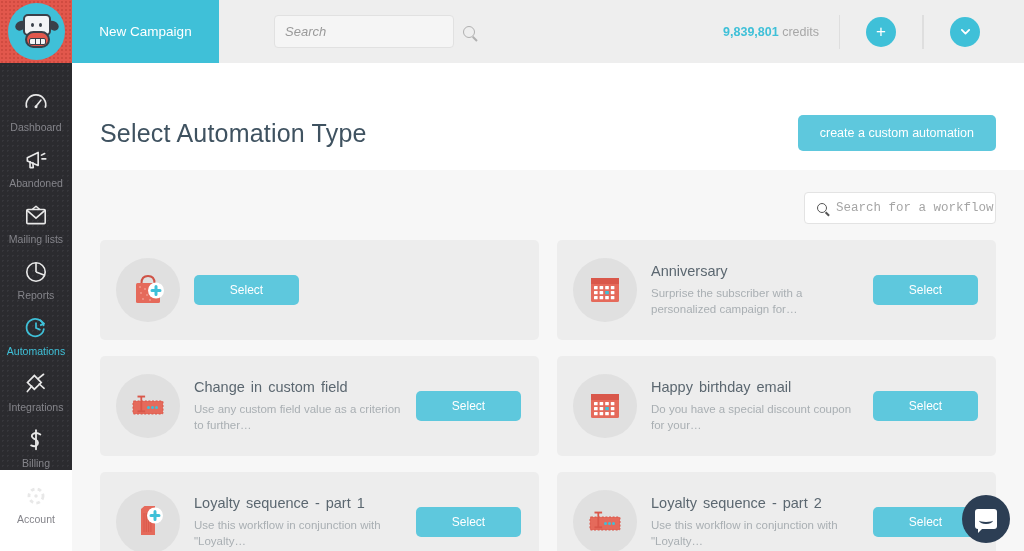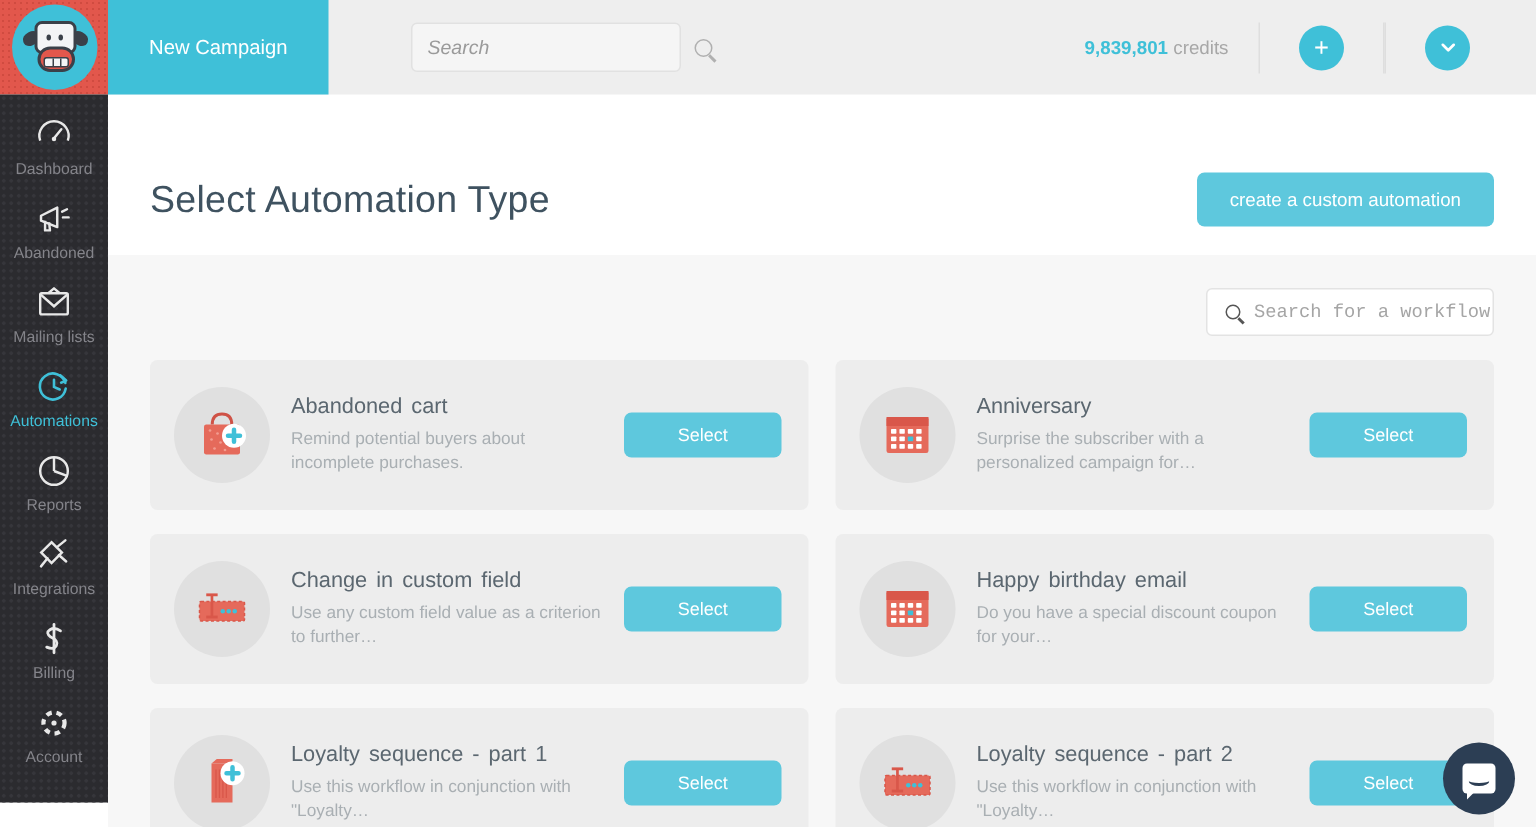--- a/index.html
+++ b/index.html
@@ -110,25 +110,25 @@
     width: 30px; height: 30px; border-radius: 50%; background: #3fc0d8;
     color: #fff; display: flex; align-items: center; justify-content: center;
     margin: 0 26px; cursor: pointer; font-size: 17px; line-height: 1;
   }
   .loggedin { text-align: center; padding: 0 26px; line-height: 1.35; }
   .loggedin .lbl { font-size: 11.5px; color: #b2b2b2; }
   .loggedin .usr { font-size: 12.5px; color: #444; }
 
   
   .sidebar {
-    position: absolute; left: 0; top: 63px; width: 72px; height: 472px;
+    position: absolute; left: 0; top: 63px; width: 72px; height: 407px;
     background: #2b2b2f;
     background-image: radial-gradient(#36363b 1px, transparent 1px);
     background-size: 5px 5px;
-    padding-top: 6px;
+    padding-top: 20px;
   }
   .nav-item {
     display: flex; flex-direction: column; align-items: center;
     padding: 7px 0 6px; cursor: pointer;
   }
   .nav-item .ico { height: 28px; display: flex; align-items: center; justify-content: center; }
   .nav-item .lbl { font-size: 10.5px; color: #84848a; margin-top: 3px; }
   .nav-item.active .lbl { color: #3fc0d8; }
   .nav-item svg { display: block; }
 
@@ -290,40 +290,40 @@
     <span class="ico">
       <svg width="26" height="26" viewBox="0 0 24 24">
         <path d="M8.5 6 L12 3 L15.5 6" fill="none" stroke="#e8e8e8" stroke-width="1.5" stroke-linejoin="round"></path>
         <rect x="3.5" y="6" width="17" height="13" rx="1" fill="none" stroke="#e8e8e8" stroke-width="1.5"></rect>
         <path d="M3.5 6.5 L12 14 L20.5 6.5" fill="none" stroke="#e8e8e8" stroke-width="1.5"></path>
       </svg>
     </span>
     <span class="lbl">Mailing lists</span>
   </div>
 
+  <div class="nav-item">
+    <span class="ico">
+      <svg width="26" height="26" viewBox="0 0 24 24">
+        <circle cx="12" cy="12" r="8.5" fill="none" stroke="#e8e8e8" stroke-width="1.5"></circle>
+        <path d="M12 12 L12 3.5 M12 12 L20 15" stroke="#e8e8e8" stroke-width="1.5"></path>
+        <path d="M12 12 L20 15 A8.5 8.5 0 0 0 12 3.5 Z" fill="#e8e8e8" opacity="0"></path>
+      </svg>
+    </span>
+    <span class="lbl">Reports</span>
+  </div>
+
   <div class="nav-item active">
     <span class="ico">
       <svg width="26" height="26" viewBox="0 0 24 24">
         <path d="M19 9.5 A8 8 0 1 0 19.2 13" fill="none" stroke="#3fc0d8" stroke-width="1.6" stroke-linecap="round"></path>
         <path d="M15.5 4.5 L19.5 8 L15.8 9.6" fill="none" stroke="#3fc0d8" stroke-width="1.6" stroke-linejoin="round"></path>
         <path d="M12 7.5 L12 12 L15.5 13.5" fill="none" stroke="#3fc0d8" stroke-width="1.6" stroke-linecap="round"></path>
       </svg>
     </span>
     <span class="lbl">Automations</span>
-  </div>
-
-  <div class="nav-item">
-    <span class="ico">
-      <svg width="26" height="26" viewBox="0 0 24 24">
-        <circle cx="12" cy="12" r="8.5" fill="none" stroke="#e8e8e8" stroke-width="1.5"></circle>
-        <path d="M12 12 L12 3.5 M12 12 L20 15" stroke="#e8e8e8" stroke-width="1.5"></path>
-        <path d="M12 12 L20 15 A8.5 8.5 0 0 0 12 3.5 Z" fill="#e8e8e8" opacity="0"></path>
-      </svg>
-    </span>
-    <span class="lbl">Reports</span>
   </div>
 
   <div class="nav-item">
     <span class="ico">
       <svg width="26" height="26" viewBox="0 0 24 24">
         <rect x="6" y="6" width="9" height="9" transform="rotate(45 10.5 10.5)" fill="none" stroke="#e8e8e8" stroke-width="1.5"></rect>
         <path d="M14 7 L19 3 M8 14 L4 19 M15 12 L19.5 16" stroke="#e8e8e8" stroke-width="1.5" stroke-linecap="round"></path>
       </svg>
     </span>
     <span class="lbl">Integrations</span>
@@ -382,24 +382,20 @@
                 <circle cx="19" cy="25" r=".9"></circle>
               <circle cx="25" cy="24" r=".9"></circle>
                 <circle cx="15" cy="29" r=".9"></circle>
               <circle cx="22" cy="30" r=".9"></circle>
                 <circle cx="29" cy="27" r=".9"></circle>
             </g>
             <circle cx="28" cy="20.5" r="8" fill="#ffffff"></circle>
             <path d="M28 16.5 L28 24.5 M24 20.5 L32 20.5" stroke="#3fc0d8" stroke-width="3" stroke-linecap="round"></path>
           </svg>
         </div>
-        <div class="card-text">
-          <div class="card-title">Abandoned  cart</div>
-          <div class="card-desc">Remind potential buyers about incomplete purchases.</div>
-        </div>
         <button class="select-btn">Select</button>
       </div>
 
       <div class="card">
         <div class="card-icon-wrap">
           <svg width="40" height="40" viewBox="0 0 40 40">
             <rect x="6" y="8" width="28" height="24" rx="1.5" fill="#e56a5b"></rect>
             <rect x="6" y="8" width="28" height="6" fill="#d9574a"></rect>
             <g fill="#ffffff">
               <rect x="9" y="16" width="3.6" height="3.2" rx=".5"></rect>

